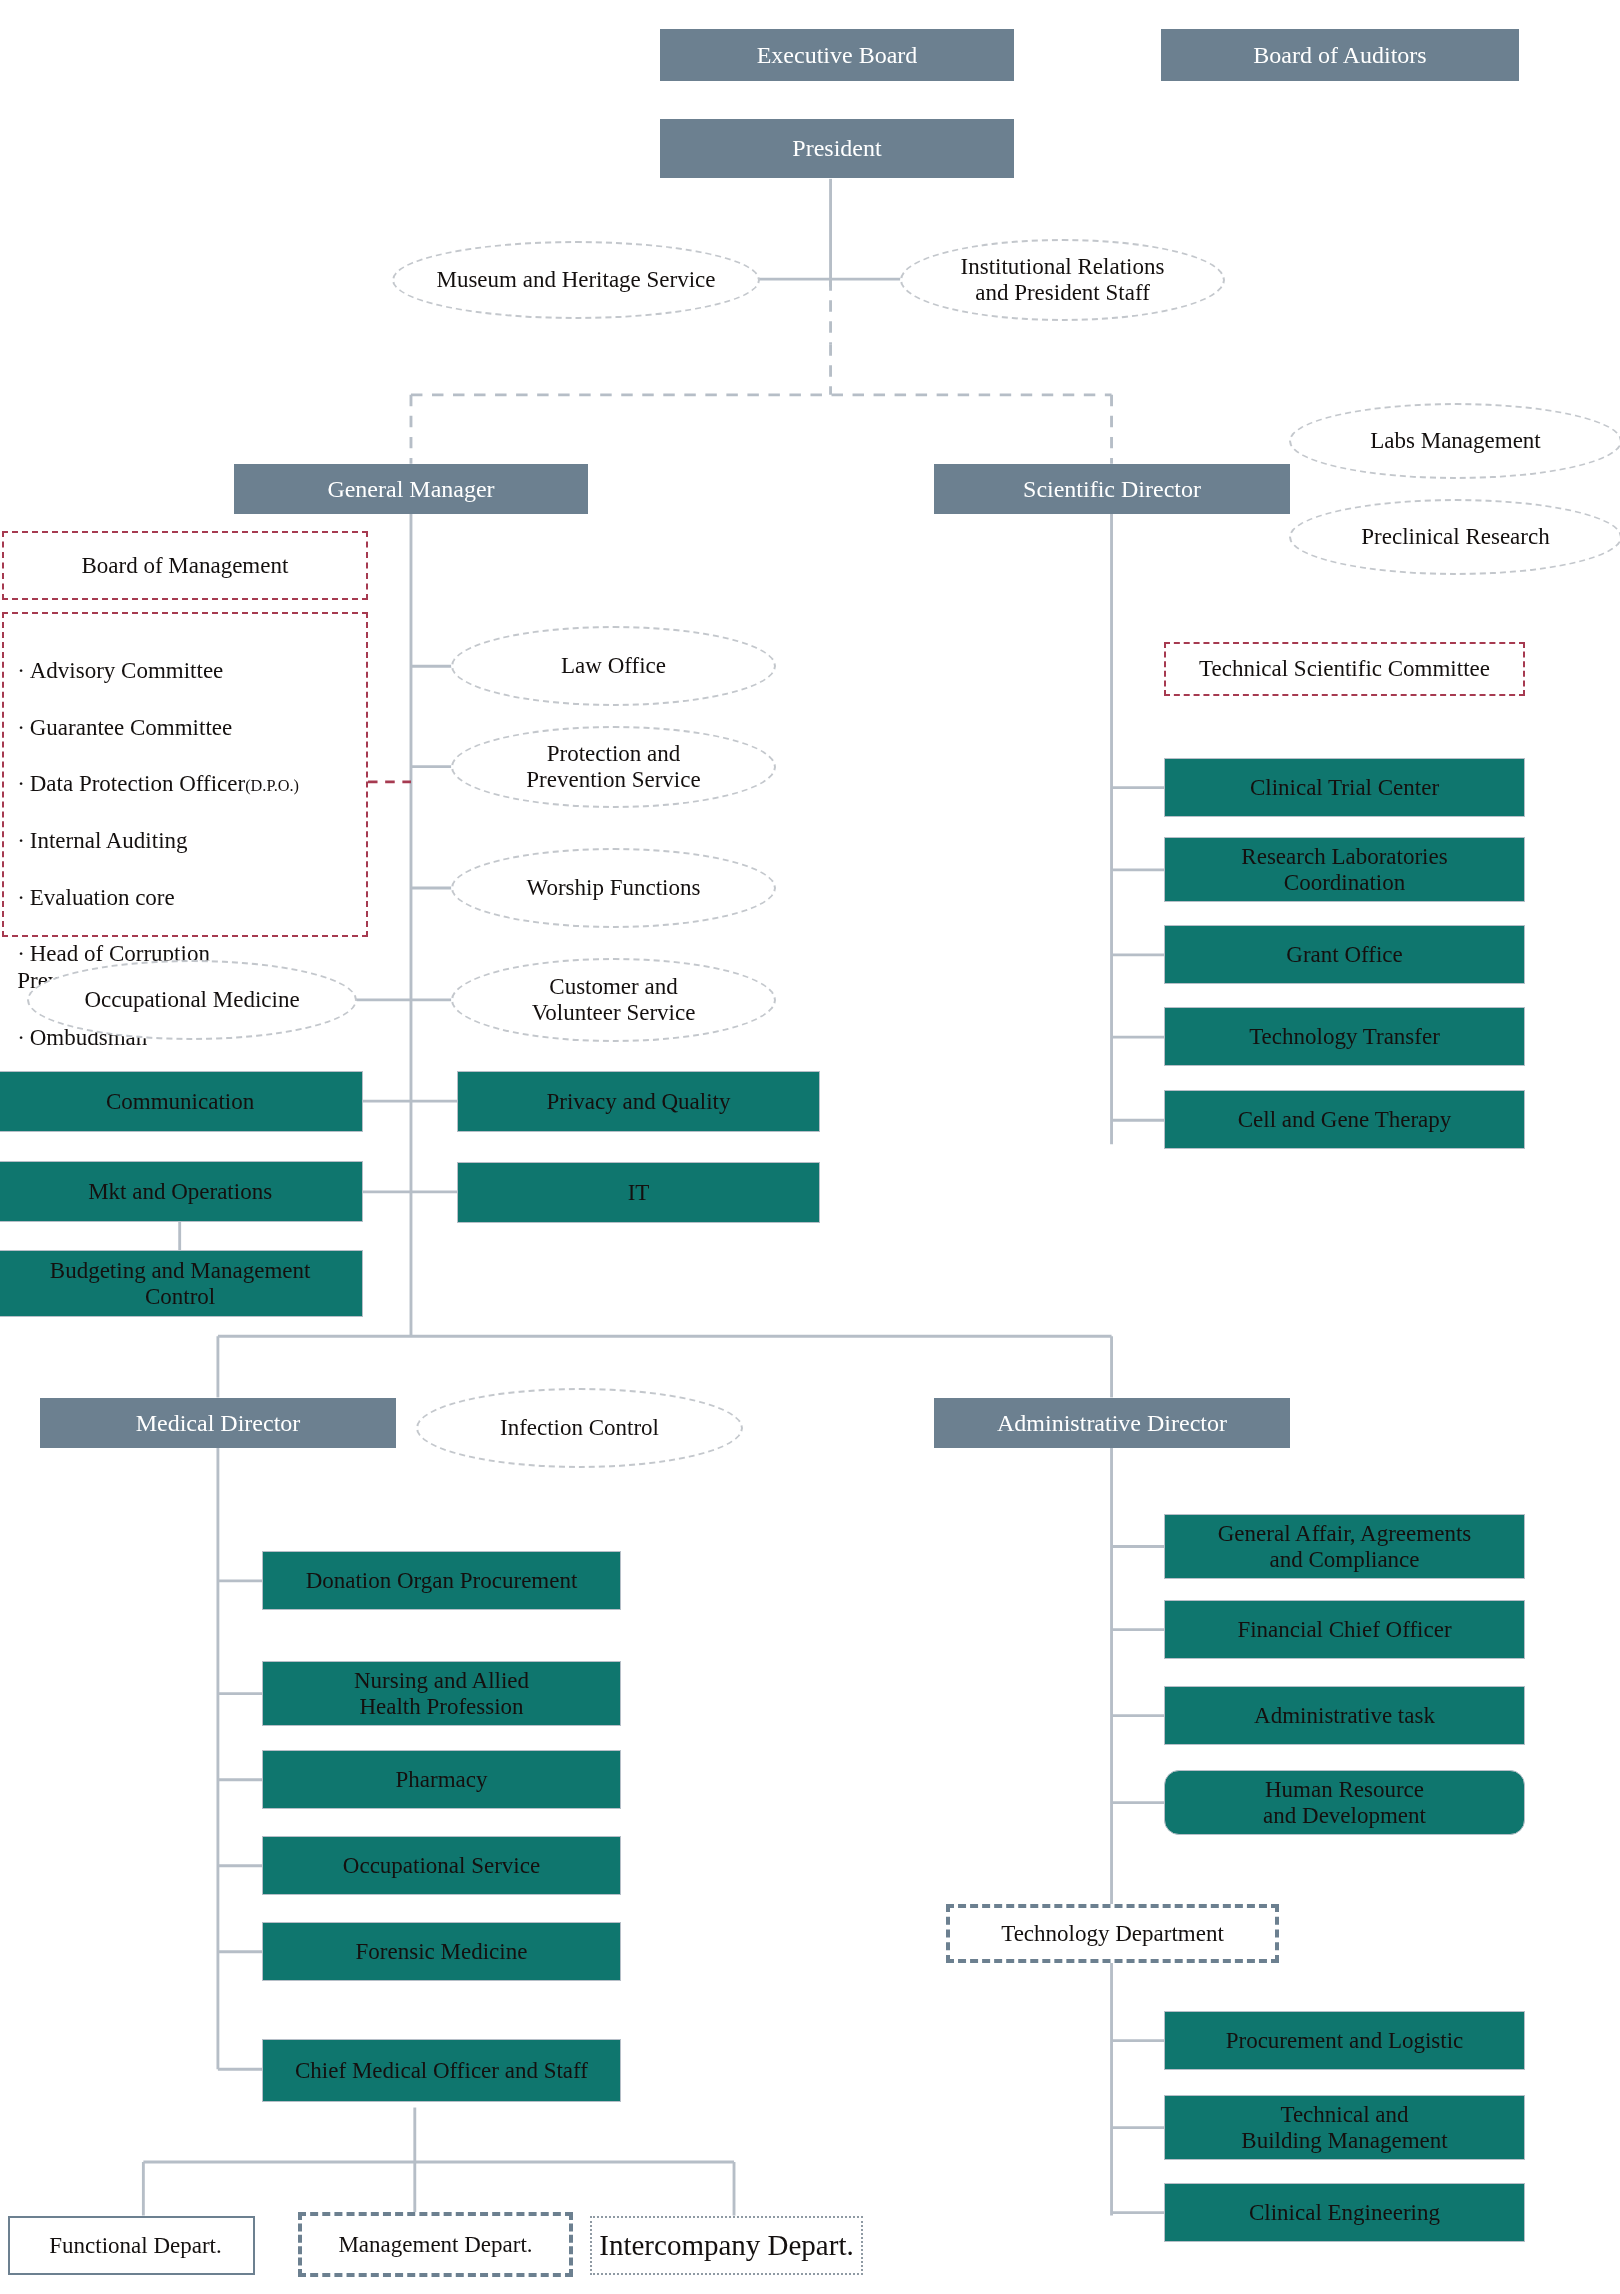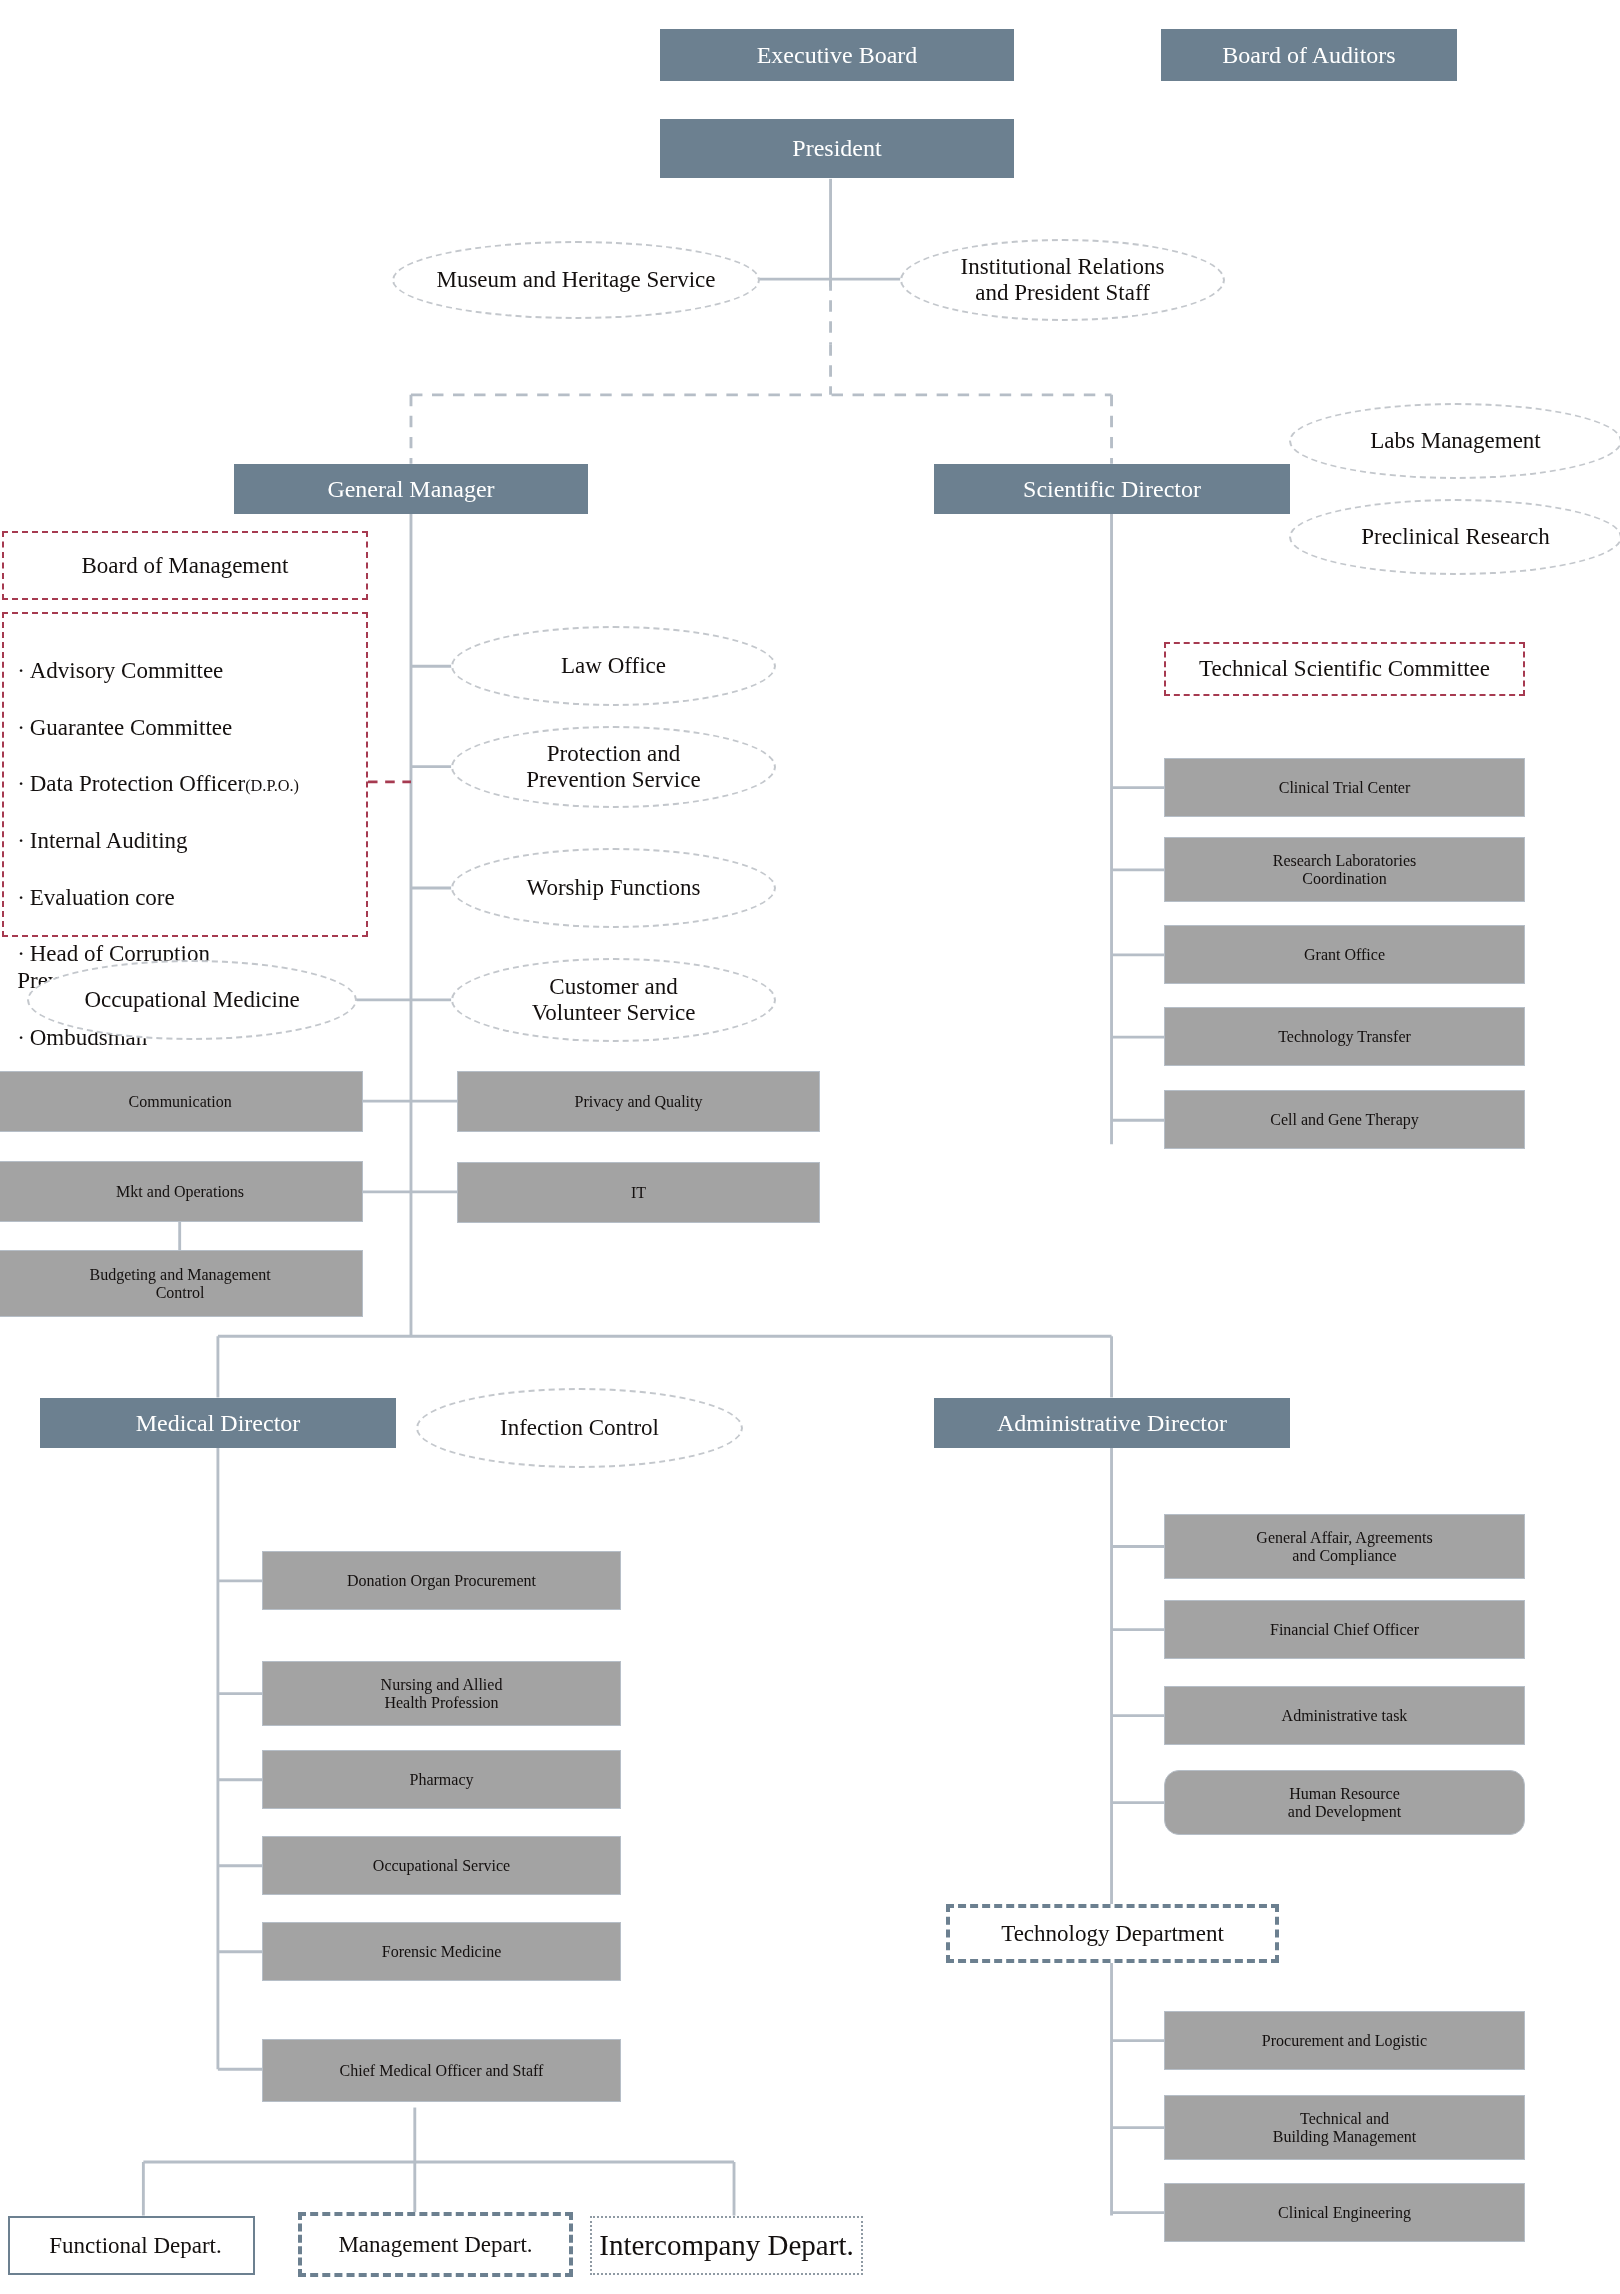--- a/index.html
+++ b/index.html
@@ -33,23 +33,23 @@
   }
   
   .n-header{
     background:#6C8090;
     color:#ffffff;
     font-size:24px;
     border:0;
   }
   
   .n-box{
-    background:#a3a3a3;
+    background:#0f766e;
     border:1.9px solid #b6bec7;
-    font-size:16px;
+    font-size:23px;
     color:#14100f;
   }
   
   .n-ellipse{
     background:#ffffff;
     border:2.9px dashed #c3c7cc;
     border-radius:50%;
     font-size:23px;
     color:#14100f;
   }
@@ -169,21 +169,21 @@
       <line x1="1163" y1="2135" x2="1219" y2="2135"></line>
       <line x1="1163" y1="2226" x2="1219" y2="2226"></line>
       <line x1="1163" y1="2315" x2="1219" y2="2315"></line>
     </g>
   </svg>
 
   <div class="node n-header" style="left:660px;top:29px;width:354px;height:52px;">
     <span class="lbl">Executive Board</span>
   </div>
 
-  <div class="node n-header" style="left:1161px;top:29px;width:296px;height:52px;">
+  <div class="node n-header" style="left:1161px;top:29px;width:358px;height:52px;">
     <span class="lbl">Board of Auditors</span>
   </div>
 
   <div class="node n-header" style="left:660px;top:119px;width:354px;height:59px;">
     <span class="lbl">President</span>
   </div>
 
   <div class="node n-ellipse" style="left:392px;top:241px;width:368px;height:78px;">
     <span class="lbl">Museum and Heritage Service</span>
   </div>

